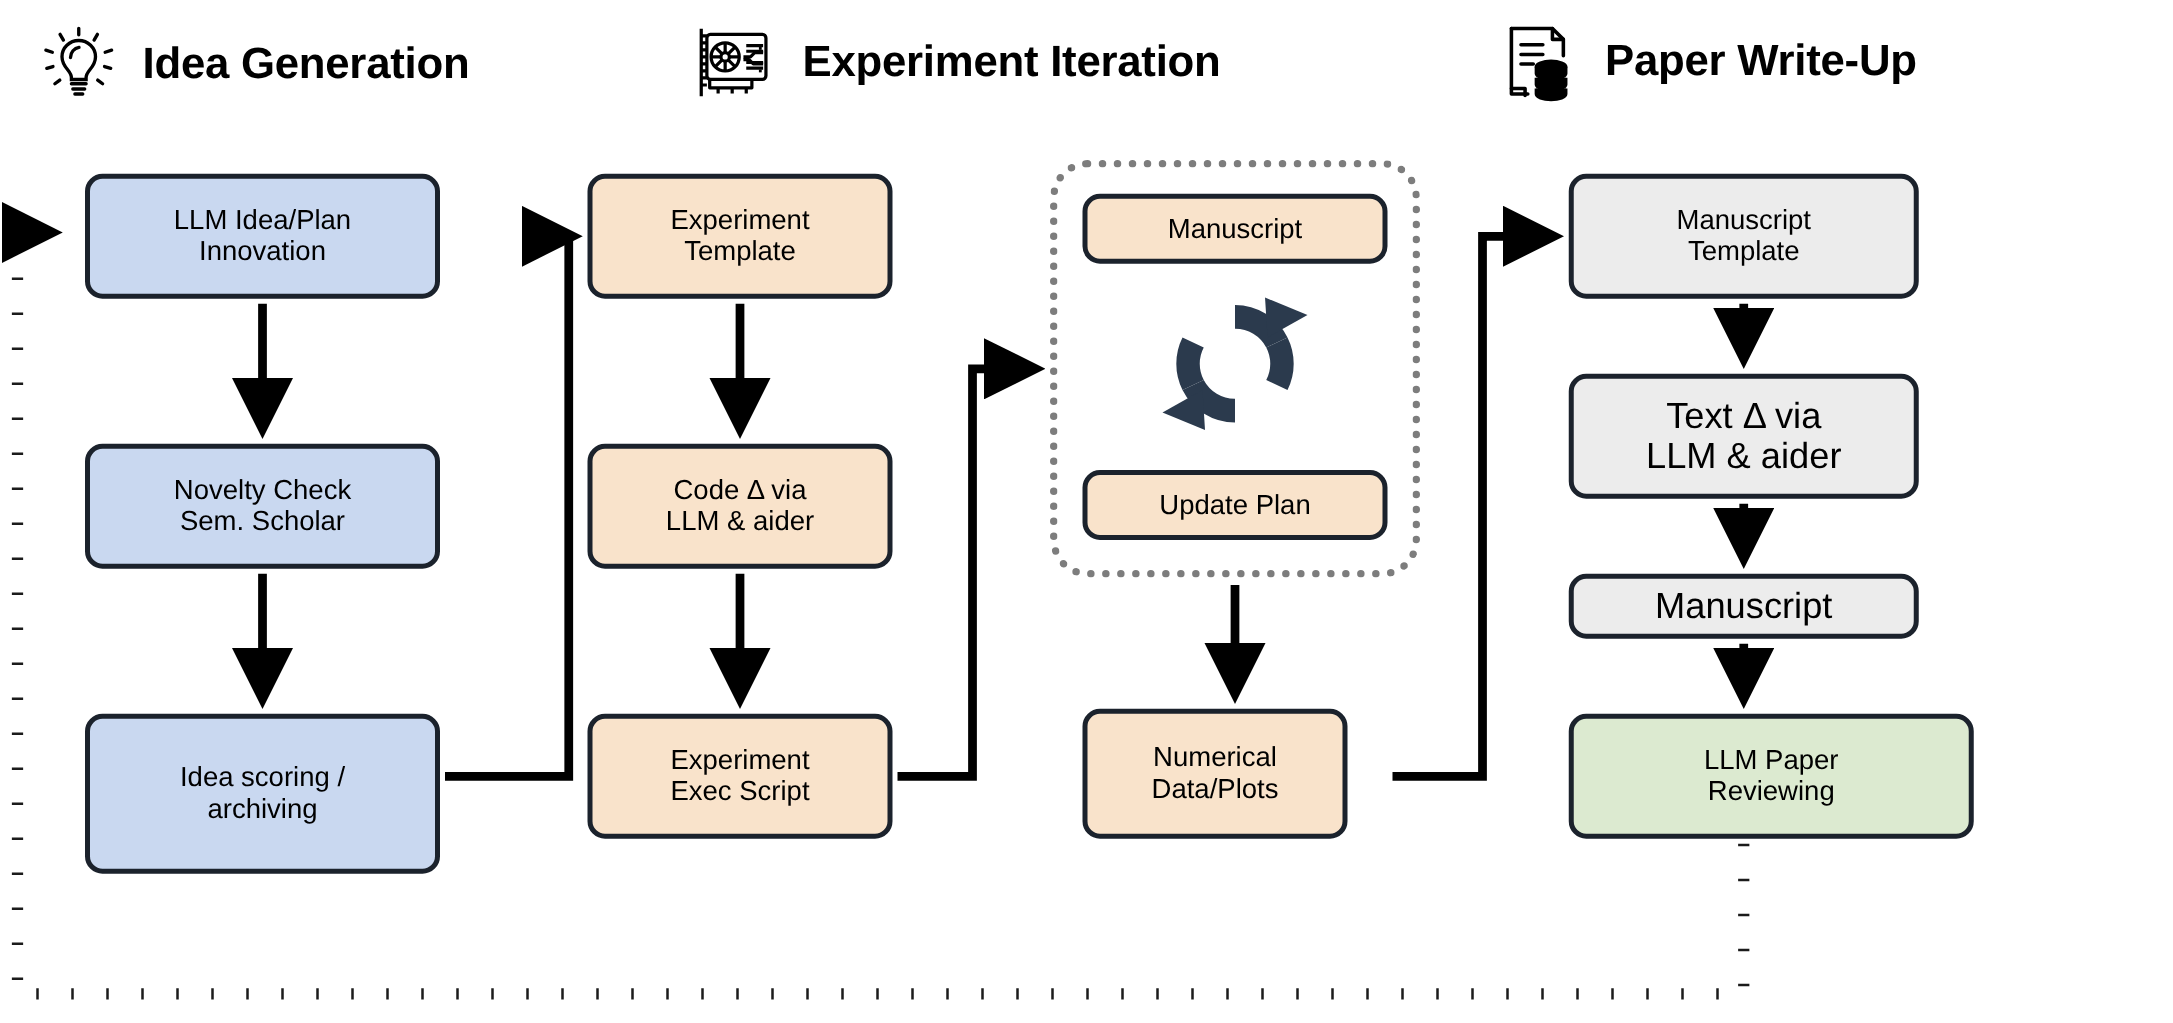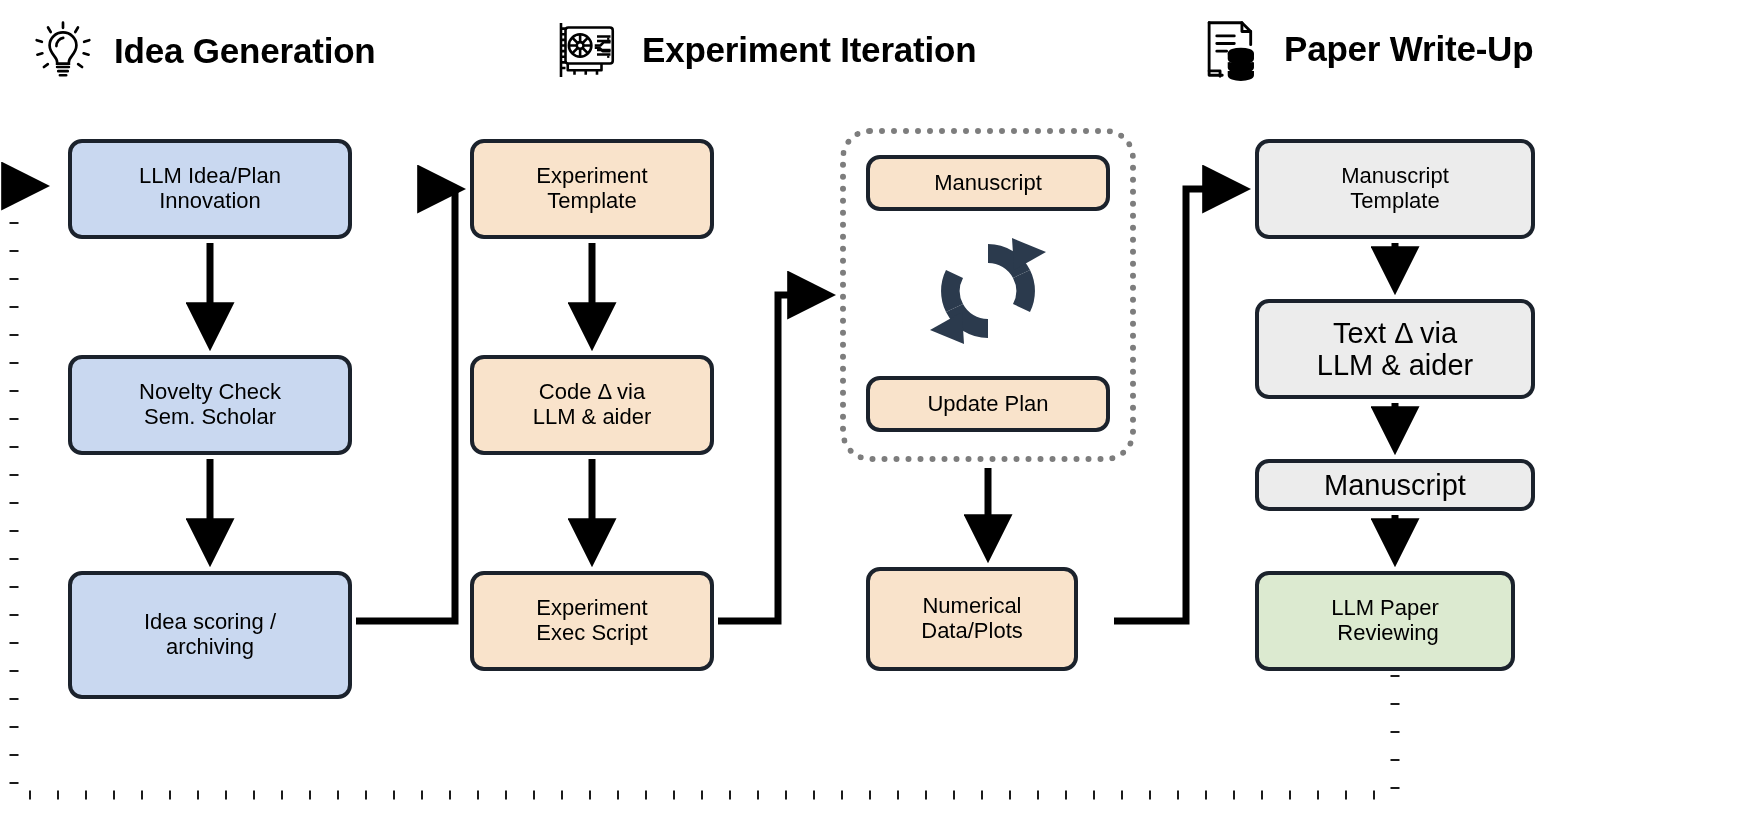--- a/index.html
+++ b/index.html
@@ -120,21 +120,21 @@
 
   <div class="node grey" style="left:1255px;top:139px;width:280px;height:100px;">
     <span>Manuscript<br>Template</span>
   </div>
   <div class="node grey" style="left:1255px;top:299px;width:280px;height:100px;font-size:29px;">
     <span>Text Δ via<br>LLM &amp; aider</span>
   </div>
   <div class="node grey" style="left:1255px;top:459px;width:280px;height:52px;font-size:29px;">
     <span>Manuscript</span>
   </div>
-  <div class="node green" style="left:1255px;top:571px;width:260px;height:100px;text-align:right;">
+  <div class="node green" style="left:1255px;top:571px;width:324px;height:100px;">
     <span>LLM Paper<br>Reviewing</span>
   </div>
 
   <svg class="ov">
     <g fill="#2b3a4d">
       <path d="M988 244
                a47 47 0 0 1 42 26
                l-17 8
                a28 28 0 0 0 -25 -15 z"></path>
       <path d="M988 338

